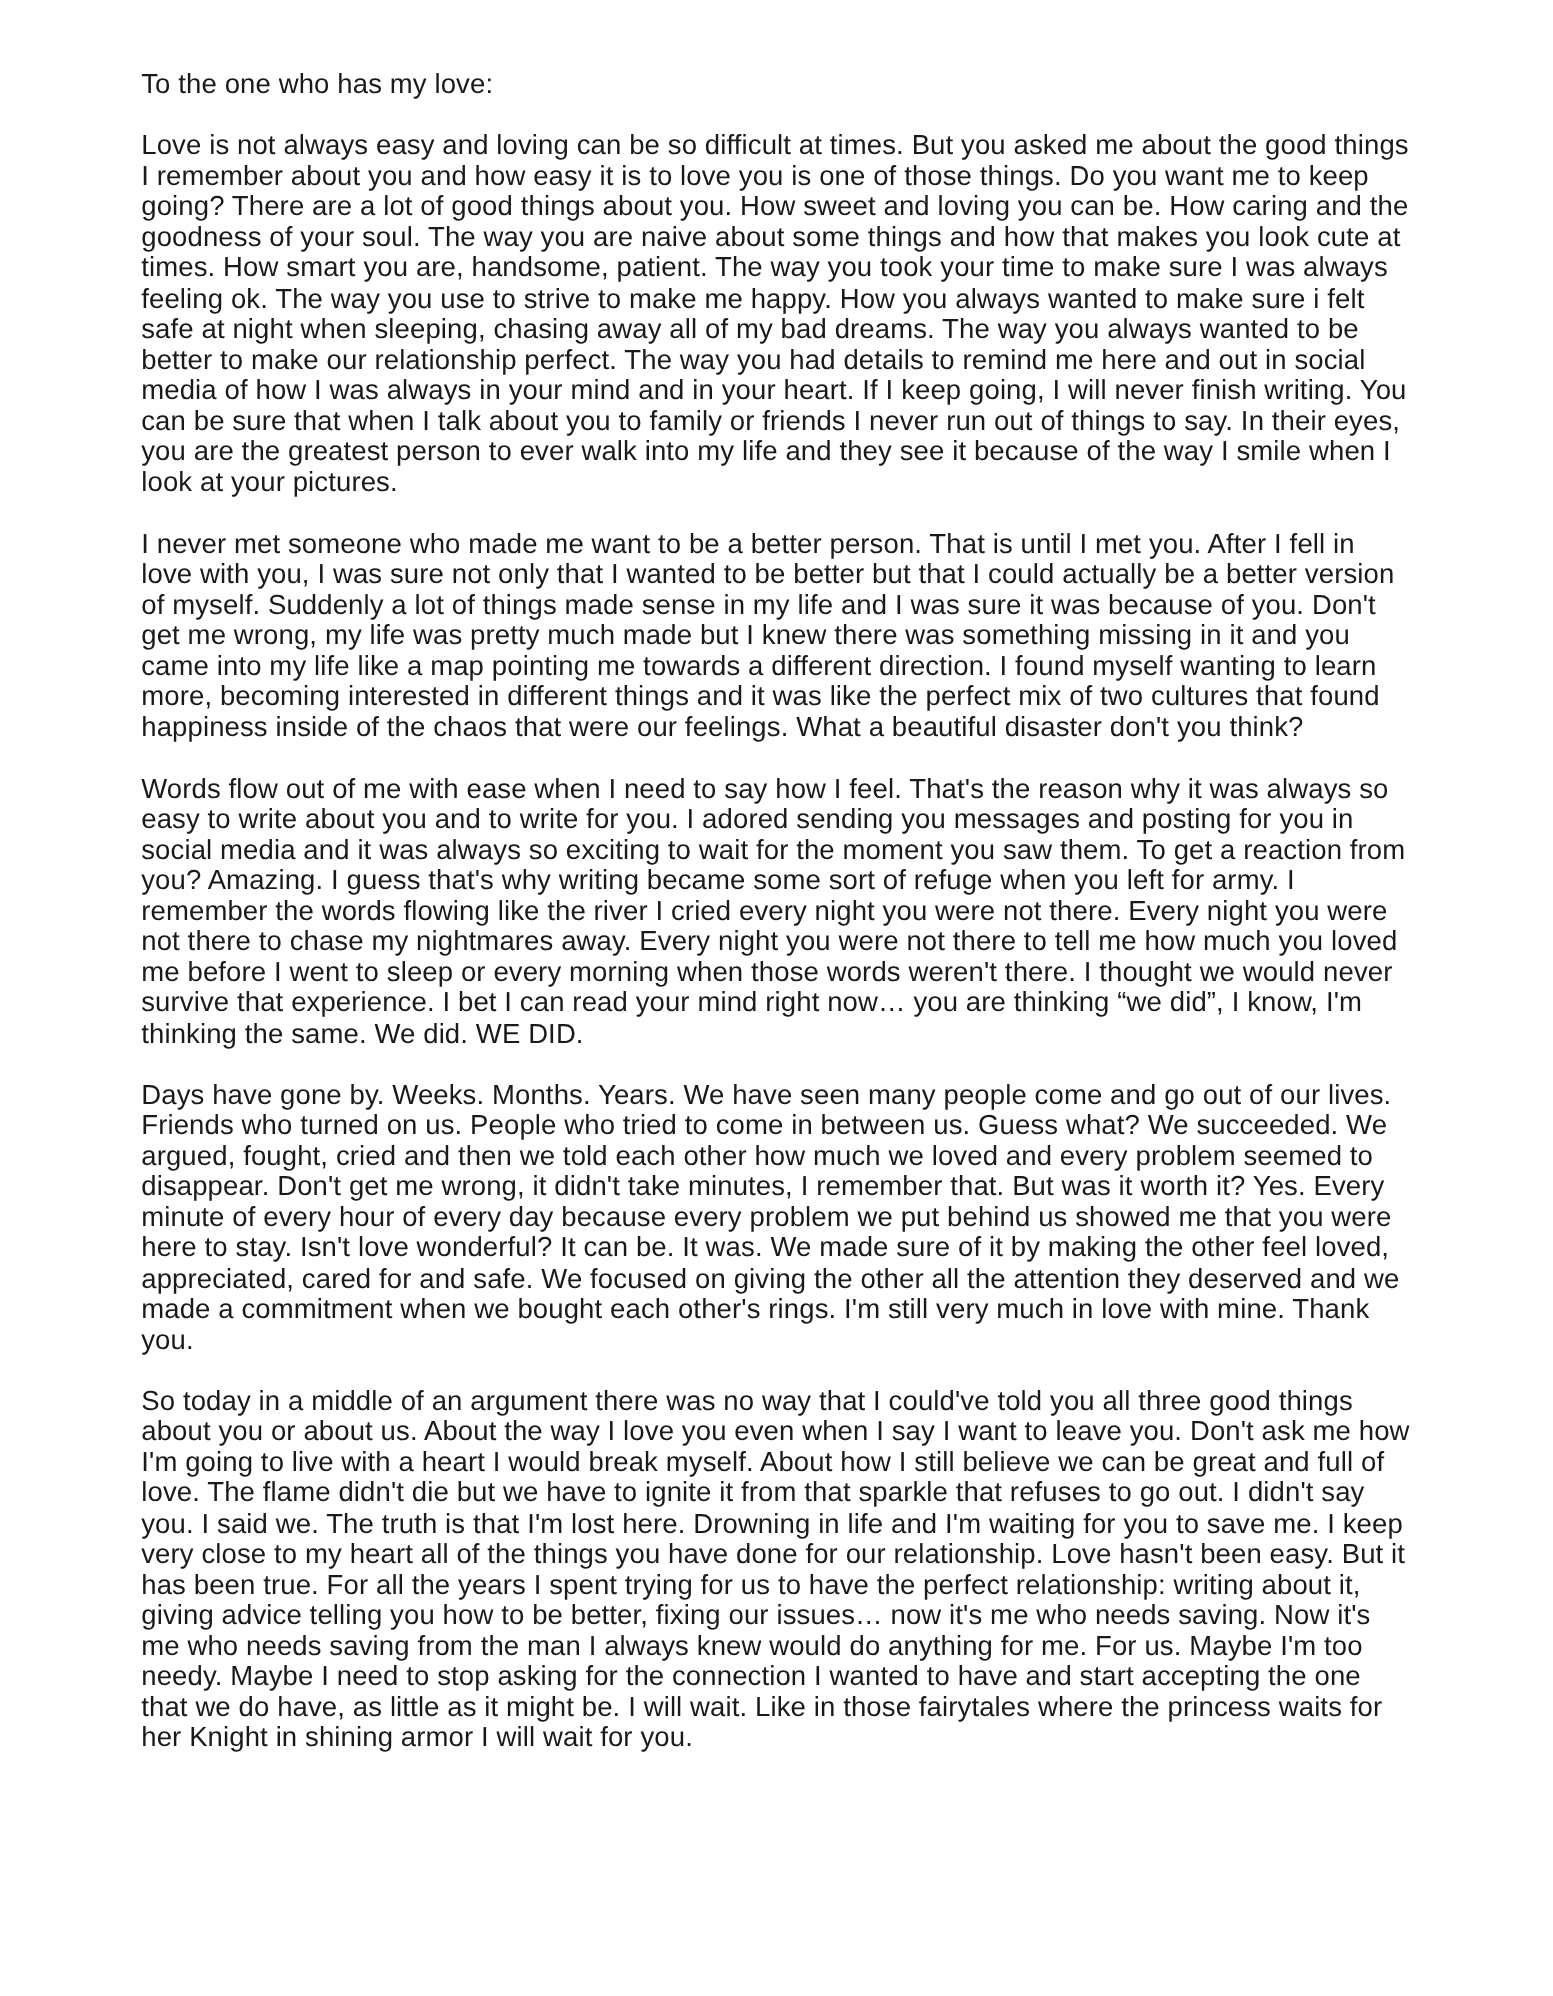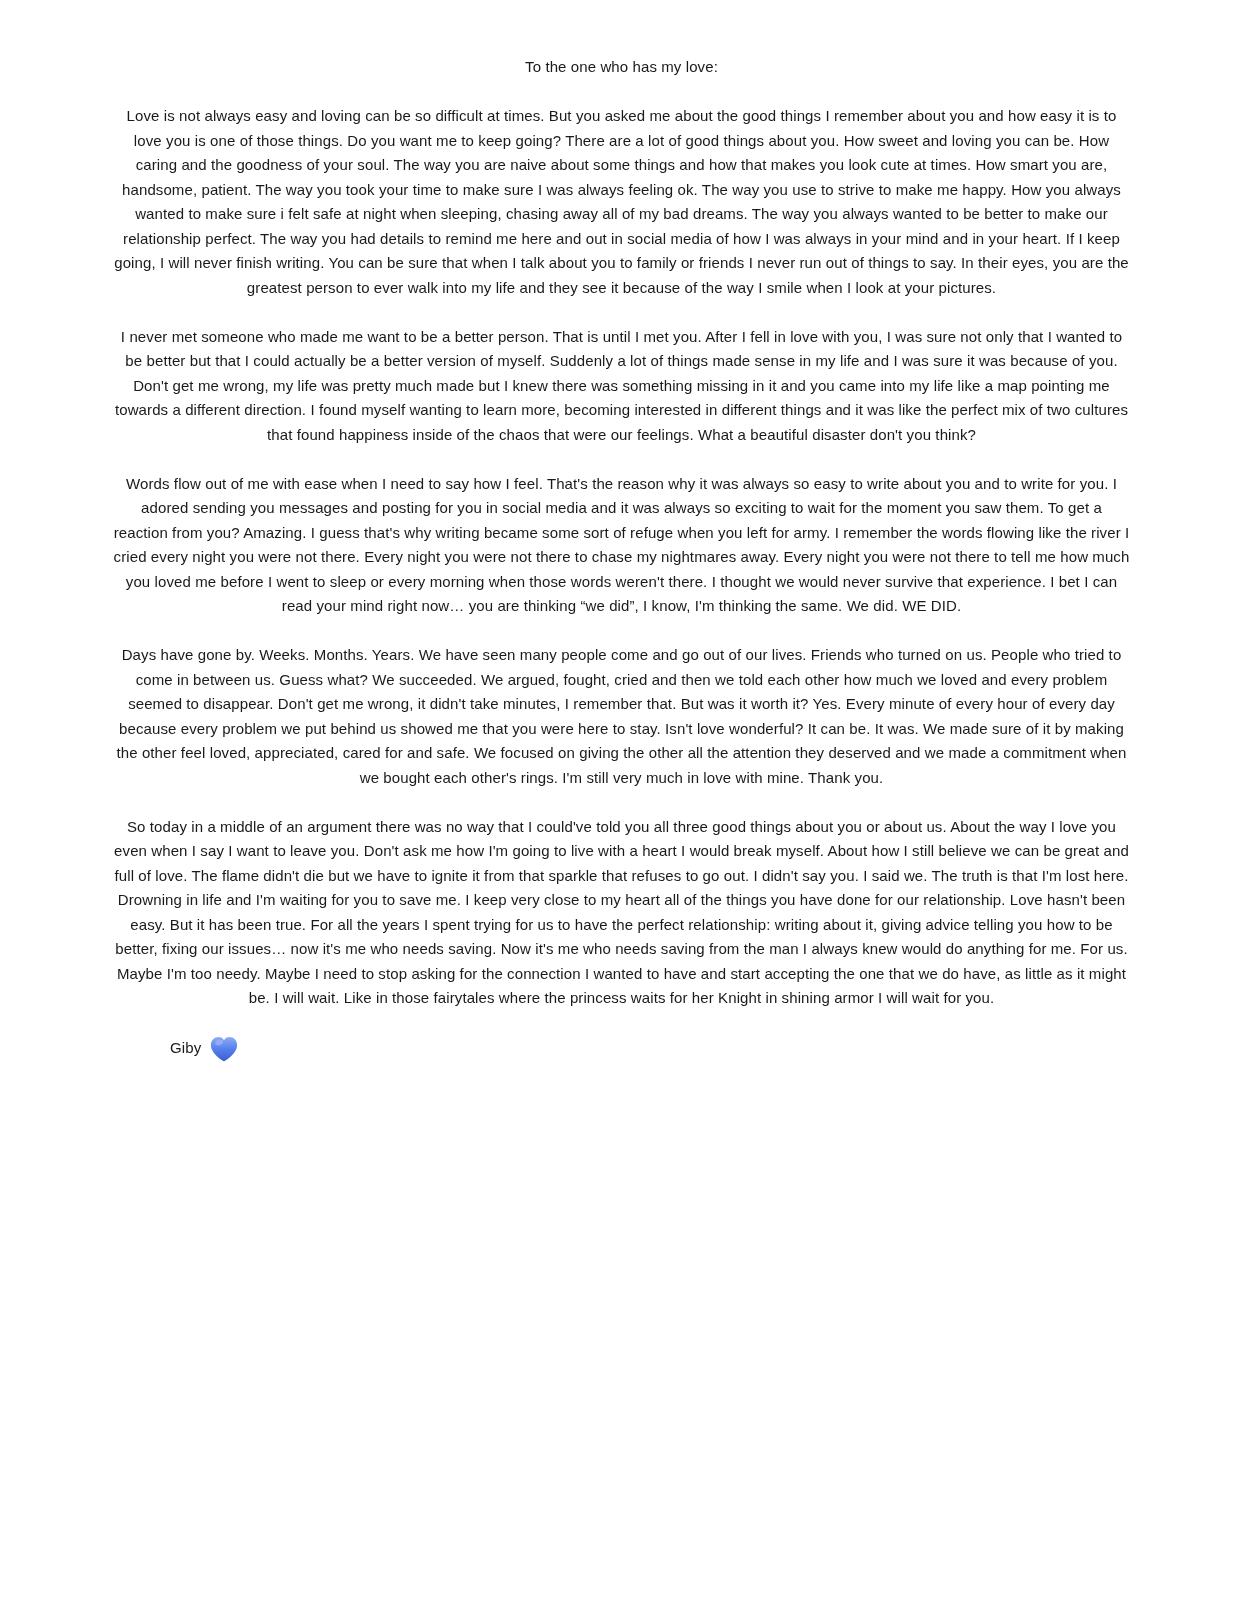--- a/index.html
+++ b/index.html
@@ -16,24 +16,24 @@
   }
   .page {
     box-sizing: border-box;
     width: 1242px;
     height: 1597px;
     padding: 55px 112px 0 113px;
     background: #ffffff;
   }
   .letter p {
     margin: 0 0 24.5px 0;
-    font-size: 15px;
+    font-size: 22px;
     line-height: 24.5px;
     letter-spacing: 0.1px;
-    text-align: center;
+    text-align: left;
     white-space: normal;
   }
   .salutation {
     margin-bottom: 24.5px;
   }
   .closing {
     margin-top: 46px !important;
     margin-bottom: 0 !important;
   }
   .signature-line {
@@ -71,31 +71,15 @@
 
     <p>I never met someone who made me want to be a better person. That is until I met you. After I fell in love with you, I was sure not only that I wanted to be better but that I could actually be a better version of myself. Suddenly a lot of things made sense in my life and I was sure it was because of you. Don't get me wrong, my life was pretty much made but I knew there was something missing in it and you came into my life like a map pointing me towards a different direction. I found myself wanting to learn more, becoming interested in different things and it was like the perfect mix of two cultures that found happiness inside of the chaos that were our feelings. What a beautiful disaster don't you think?</p>
 
     <p>Words flow out of me with ease when I need to say how I feel. That's the reason why it was always so easy to write about you and to write for you. I adored sending you messages and posting for you in social media and it was always so exciting to wait for the moment you saw them. To get a reaction from you? Amazing. I guess that's why writing became some sort of refuge when you left for army. I remember the words flowing like the river I cried every night you were not there. Every night you were not there to chase my nightmares away. Every night you were not there to tell me how much you loved me before I went to sleep or every morning when those words weren't there. I thought we would never survive that experience. I bet I can read your mind right now… you are thinking “we did”, I know, I'm thinking the same. We did. WE DID.</p>
 
     <p>Days have gone by. Weeks. Months. Years. We have seen many people come and go out of our lives. Friends who turned on us. People who tried to come in between us. Guess what? We succeeded. We argued, fought, cried and then we told each other how much we loved and every problem seemed to disappear. Don't get me wrong, it didn't take minutes, I remember that. But was it worth it? Yes. Every minute of every hour of every day because every problem we put behind us showed me that you were here to stay. Isn't love wonderful? It can be. It was. We made sure of it by making the other feel loved, appreciated, cared for and safe. We focused on giving the other all the attention they deserved and we made a commitment when we bought each other's rings. I'm still very much in love with mine. Thank you.</p>
 
     <p>So today in a middle of an argument there was no way that I could've told you all three good things about you or about us. About the way I love you even when I say I want to leave you. Don't ask me how I'm going to live with a heart I would break myself. About how I still believe we can be great and full of love. The flame didn't die but we have to ignite it from that sparkle that refuses to go out. I didn't say you. I said we. The truth is that I'm lost here. Drowning in life and I'm waiting for you to save me. I keep very close to my heart all of the things you have done for our relationship. Love hasn't been easy. But it has been true. For all the years I spent trying for us to have the perfect relationship: writing about it, giving advice telling you how to be better, fixing our issues… now it's me who needs saving. Now it's me who needs saving from the man I always knew would do anything for me. For us. Maybe I'm too needy. Maybe I need to stop asking for the connection I wanted to have and start accepting the one that we do have, as little as it might be. I will wait. Like in those fairytales where the princess waits for her Knight in shining armor I will wait for you.</p>
 
 
-    <p class="signature-line">
-      <span class="signature-name">Giby</span>
-      <span class="heart-icon">
-        <svg viewBox="0 0 32 29" xmlns="http://www.w3.org/2000/svg" aria-hidden="true">
-          <defs>
-            <linearGradient id="heartGrad" x1="0" y1="0" x2="0" y2="1">
-              <stop offset="0" stop-color="#8fadf3"></stop>
-              <stop offset="0.45" stop-color="#5b83ee"></stop>
-              <stop offset="1" stop-color="#3a5fd0"></stop>
-            </linearGradient>
-          </defs>
-          <path d="M16 28.5 C 15.2 28.5 1 19.8 1 9.8 C 1 4.4 5.1 0.8 9.7 0.8 C 12.4 0.8 14.7 2.2 16 4.4 C 17.3 2.2 19.6 0.8 22.3 0.8 C 26.9 0.8 31 4.4 31 9.8 C 31 19.8 16.8 28.5 16 28.5 Z" fill="url(#heartGrad)"></path>
-          <ellipse cx="10.5" cy="7.2" rx="4.6" ry="3.1" fill="#a9c1f7" opacity="0.55" transform="rotate(-18 10.5 7.2)"></ellipse>
-        </svg>
-      </span>
-    </p>
 
   </div>
 </div>
 
 </body></html>

